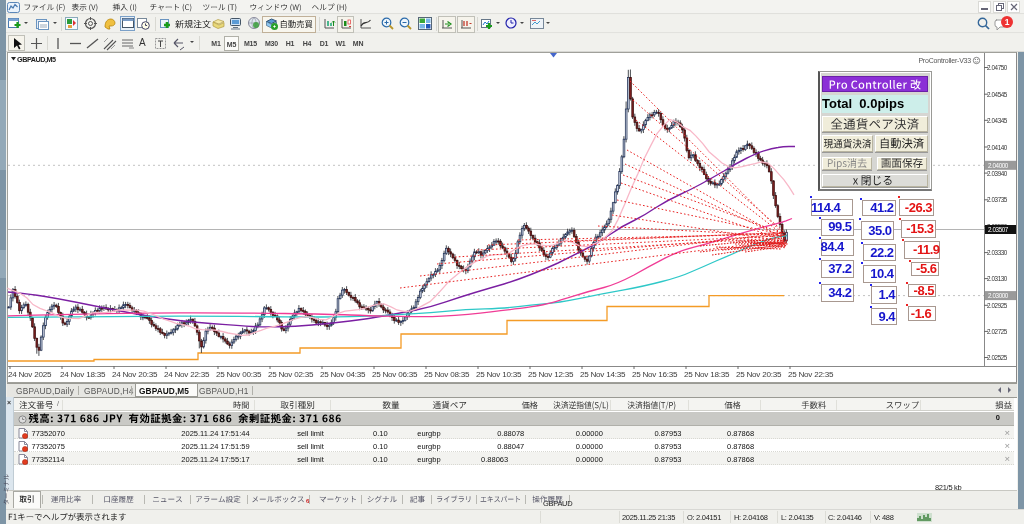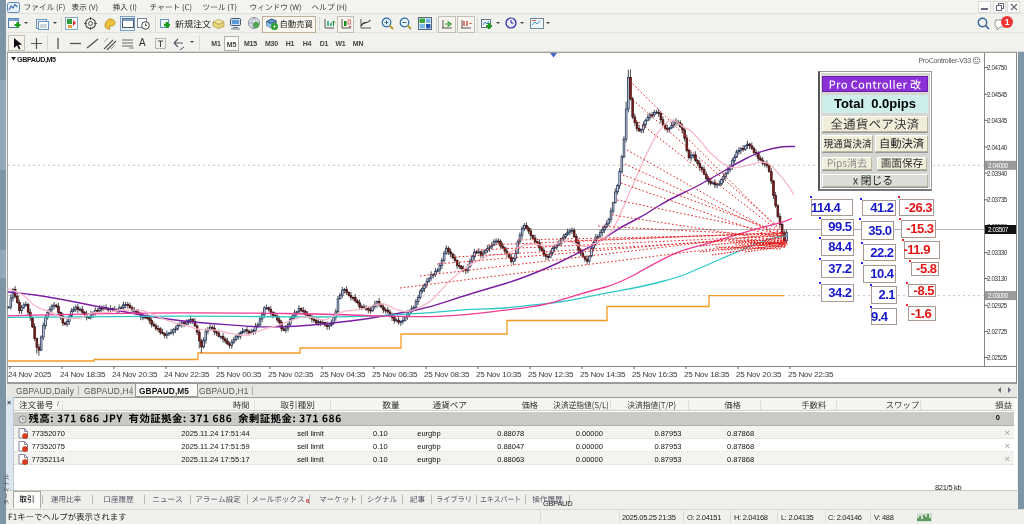--- a/index.html
+++ b/index.html
@@ -578,21 +578,21 @@
 <svg style="position:absolute;left:18px;top:453.5px" width="11" height="11">
     <path d="M1 0.5 h5.5 l3 3 v6.5 h-8.5z" fill="#fff" stroke="#889"></path>
     <path d="M6.5 0.5 v3 h3" fill="none" stroke="#889"></path>
     <circle cx="7" cy="8" r="2.6" fill="#e03c20" stroke="#b02000" stroke-width="0.5"></circle>
   </svg>
 <div style="position:absolute;left:31.5px;top:454.5px;font:7.5px 'Liberation Sans';color:#111">77352114</div>
 <div style="position:absolute;left:150px;top:454.5px;width:99.6px;font:7.5px 'Liberation Sans';color:#111;text-align:right">2025.11.24 17:55:17</div>
 <div style="position:absolute;left:260px;top:454.5px;width:63.8px;font:7.5px 'Liberation Sans';color:#111;text-align:right">sell limit</div>
 <div style="position:absolute;left:330px;top:454.5px;width:57.6px;font:7.5px 'Liberation Sans';color:#111;text-align:right">0.10</div>
 <div style="position:absolute;left:390px;top:454.5px;width:50.6px;font:7.5px 'Liberation Sans';color:#111;text-align:right">eurgbp</div>
-<div style="position:absolute;left:465px;top:454.5px;width:59.3px;font:7.5px 'Liberation Sans';color:#111;text-align:right">0.88063</div>
+<div style="position:absolute;left:465px;top:454.5px;width:59.3px;font:7.5px 'Liberation Sans';color:#111;text-align:center">0.88063</div>
 <div style="position:absolute;left:540px;top:454.5px;width:62.9px;font:7.5px 'Liberation Sans';color:#111;text-align:right">0.00000</div>
 <div style="position:absolute;left:618px;top:454.5px;width:63.5px;font:7.5px 'Liberation Sans';color:#111;text-align:right">0.87953</div>
 <div style="position:absolute;left:690px;top:454.5px;width:64.1px;font:7.5px 'Liberation Sans';color:#111;text-align:right">0.87868</div>
 <div style="position:absolute;left:1004.5px;top:453.0px;font:9.5px 'Liberation Sans';color:#999">×</div>
 <div style="position:absolute;left:6px;top:490px;width:1011px;height:19px;background:#efefeb;border-top:1px solid #c8c8c2"></div>
 <div style="position:absolute;left:13px;top:491px;width:28px;height:17px;background:#fbfbf9;border:1px solid #a8a8a2;border-bottom:none"></div>
 <div style="position:absolute;left:42px;top:495px;width:1px;height:9px;background:#b8b8b2"></div>
 <div style="position:absolute;left:92px;top:495px;width:1px;height:9px;background:#b8b8b2"></div>
 <div style="position:absolute;left:144px;top:495px;width:1px;height:9px;background:#b8b8b2"></div>
 <div style="position:absolute;left:190px;top:495px;width:1px;height:9px;background:#b8b8b2"></div>
@@ -607,90 +607,90 @@
 <div style="position:absolute;left:306px;top:498px;font:bold 6px 'Liberation Sans';color:#c22">6</div>
 <div style="position:absolute;left:0;top:509px;width:1024px;height:15px;background:#f0f0ec;border-top:1px solid #d8d8d4"></div>
 <div style="position:absolute;left:540px;top:511px;width:1px;height:12px;background:#dcdcd6"></div>
 <div style="position:absolute;left:619px;top:511px;width:1px;height:12px;background:#dcdcd6"></div>
 <div style="position:absolute;left:683px;top:511px;width:1px;height:12px;background:#dcdcd6"></div>
 <div style="position:absolute;left:730px;top:511px;width:1px;height:12px;background:#dcdcd6"></div>
 <div style="position:absolute;left:777px;top:511px;width:1px;height:12px;background:#dcdcd6"></div>
 <div style="position:absolute;left:825px;top:511px;width:1px;height:12px;background:#dcdcd6"></div>
 <div style="position:absolute;left:870px;top:511px;width:1px;height:12px;background:#dcdcd6"></div>
 <div style="position:absolute;left:543px;top:499px;font:7.5px 'Liberation Sans';letter-spacing:-0.3px;color:#222">GBPAUD</div>
-<div style="position:absolute;left:622px;top:513px;font:7.5px 'Liberation Sans';letter-spacing:-0.3px;color:#222">2025.05.25 21:35</div>
+<div style="position:absolute;left:622px;top:513px;font:7.5px 'Liberation Sans';letter-spacing:-0.3px;color:#222">2025.11.25 21:35</div>
 <div style="position:absolute;left:687px;top:513px;font:7.5px 'Liberation Sans';letter-spacing:-0.3px;color:#222">O: 2.04151</div>
 <div style="position:absolute;left:734px;top:513px;font:7.5px 'Liberation Sans';letter-spacing:-0.3px;color:#222">H: 2.04168</div>
 <div style="position:absolute;left:781px;top:513px;font:7.5px 'Liberation Sans';letter-spacing:-0.3px;color:#222">L: 2.04135</div>
 <div style="position:absolute;left:828px;top:513px;font:7.5px 'Liberation Sans';letter-spacing:-0.3px;color:#222">C: 2.04146</div>
 <div style="position:absolute;left:874px;top:513px;font:7.5px 'Liberation Sans';letter-spacing:-0.3px;color:#222">V: 488</div>
 <svg style="position:absolute;left:917px;top:513px" width="15" height="9">
     <rect width="15" height="9" fill="#cfe0cf"></rect>
     <path d="M1 8 V5 M3 8 V3 M5 8 V6 M7 8 V2 M9 8 V4 M11 8 V1 M13 8 V5" stroke="#1a6b1a" stroke-width="1.2"></path>
   </svg>
 <div style="position:absolute;left:935px;top:483px;font:7.5px 'Liberation Sans';letter-spacing:-0.3px;color:#222">821/5 kb</div>
 <div style="position:absolute;left:0;top:0;width:6px;height:524px;background:#7e95a6"></div>
 <div style="position:absolute;left:0;top:80px;width:6px;height:90px;background:#93a9b8"></div>
 <div style="position:absolute;left:0;top:250px;width:6px;height:28px;background:#93a9b8"></div>
 <div style="position:absolute;left:1018px;top:52px;width:6px;height:457px;background:#7e95a6"></div>
 <div style="position:absolute;left:818px;top:71px;width:114px;height:120px;background:#d6d6d2;border:1px solid #9a9a96;border-left:2px solid #555;border-bottom:2px solid #777;box-shadow:inset 0 0 0 1px #fff;z-index:10"></div>
 <div style="position:absolute;left:822px;top:76px;width:106px;height:16px;background:#8b2fd6;border:1px solid #6a20a8;z-index:11"></div>
 <div style="position:absolute;left:822px;top:95px;width:106px;height:18px;background:#cdeeea;z-index:11"></div>
-<div style="position:absolute;left:822px;top:95px;width:106px;height:24px;z-index:12;font:bold 13px 'Liberation Sans';color:#000;text-align:center;line-height:18px">Total&nbsp;&nbsp;0.0pips</div>
+<div style="position:absolute;left:822px;top:95px;width:106px;height:24px;z-index:12;font:bold 13px 'Liberation Sans';color:#000;text-align:left;line-height:18px">Total&nbsp;&nbsp;0.0pips</div>
 <div style="position:absolute;left:822px;top:115.5px;width:106px;height:16px;background:#f0edda;border:1px solid #b8b4a0;border-top-color:#fff;border-left-color:#fff;box-shadow:0 1px 0 #999;z-index:11"></div>
 <div style="position:absolute;left:822px;top:135px;width:51px;height:17px;background:#f0edda;border:1px solid #b8b4a0;border-top-color:#fff;border-left-color:#fff;box-shadow:0 1px 0 #999;z-index:11"></div>
 <div style="position:absolute;left:875px;top:135px;width:53px;height:17px;background:#f0edda;border:1px solid #b8b4a0;border-top-color:#fff;border-left-color:#fff;box-shadow:0 1px 0 #999;z-index:11"></div>
 <div style="position:absolute;left:822px;top:156.5px;width:50px;height:13.5px;background:#f0edda;border:1px solid #b8b4a0;border-top-color:#fff;border-left-color:#fff;box-shadow:0 1px 0 #999;z-index:11"></div>
 <div style="position:absolute;left:877px;top:156.5px;width:50px;height:13.5px;background:#f0edda;border:1px solid #b8b4a0;border-top-color:#fff;border-left-color:#fff;box-shadow:0 1px 0 #999;z-index:11"></div>
 <div style="position:absolute;left:822px;top:173.5px;width:106px;height:13.5px;background:#dcdcd8;border:1px solid #b8b4a0;border-top-color:#fff;border-left-color:#fff;box-shadow:0 1px 0 #999;z-index:11"></div>
 <div style="position:absolute;left:822px;top:186px;width:106px;height:0px"></div>
 <div style="position:absolute;left:811px;top:198.5px;width:42px;height:17px;background:#fff;border:1px solid #a89890;z-index:9"></div>
 <div style="position:absolute;left:811px;top:198.5px;width:16px;height:17px;z-index:9;font:bold 13px 'Liberation Sans';color:#1616cc;text-align:right;line-height:17px;letter-spacing:-0.5px">114.4</div>
 <div style="position:absolute;left:810px;top:196px;width:2px;height:2px;background:#2222ee;z-index:9"></div>
 <div style="position:absolute;left:820.5px;top:219px;width:33px;height:16.5px;background:#fff;border:1px solid #a89890;z-index:9"></div>
 <div style="position:absolute;left:820.5px;top:219px;width:31px;height:15px;z-index:9;font:bold 13px 'Liberation Sans';color:#1616cc;text-align:right;line-height:16.5px;letter-spacing:-0.5px">99.5</div>
 <div style="position:absolute;left:819px;top:217px;width:2px;height:2px;background:#2222ee;z-index:9"></div>
 <div style="position:absolute;left:820.5px;top:239px;width:33px;height:16.5px;background:#fff;border:1px solid #a89890;z-index:9"></div>
-<div style="position:absolute;left:820.5px;top:239px;width:31px;height:16.5px;z-index:9;font:bold 13px 'Liberation Sans';color:#1616cc;text-align:right;line-height:16.5px;letter-spacing:-0.5px">84.4</div>
+<div style="position:absolute;left:820.5px;top:239px;width:31px;height:16.5px;z-index:9;font:bold 13px 'Liberation Sans';color:#1616cc;line-height:16.5px;letter-spacing:-0.5px">84.4</div>
 <div style="position:absolute;left:819px;top:237px;width:2px;height:2px;background:#2222ee;z-index:9"></div>
 <div style="position:absolute;left:820.5px;top:260px;width:33px;height:18px;background:#fff;border:1px solid #a89890;z-index:9"></div>
 <div style="position:absolute;left:820.5px;top:260px;width:31px;height:18px;z-index:9;font:bold 13px 'Liberation Sans';color:#1616cc;text-align:right;line-height:18px;letter-spacing:-0.5px">37.2</div>
 <div style="position:absolute;left:819px;top:258px;width:2px;height:2px;background:#2222ee;z-index:9"></div>
 <div style="position:absolute;left:820.5px;top:284px;width:33px;height:18px;background:#fff;border:1px solid #a89890;z-index:9"></div>
 <div style="position:absolute;left:820.5px;top:284px;width:31px;height:18px;z-index:9;font:bold 13px 'Liberation Sans';color:#1616cc;text-align:right;line-height:18px;letter-spacing:-0.5px">34.2</div>
 <div style="position:absolute;left:819px;top:282px;width:2px;height:2px;background:#2222ee;z-index:9"></div>
 <div style="position:absolute;left:861.5px;top:199.5px;width:34px;height:16px;background:#fff;border:1px solid #a89890;z-index:9"></div>
 <div style="position:absolute;left:861.5px;top:199.5px;width:32px;height:16px;z-index:9;font:bold 13px 'Liberation Sans';color:#1616cc;text-align:right;line-height:16px;letter-spacing:-0.5px">41.2</div>
 <div style="position:absolute;left:860px;top:198px;width:2px;height:2px;background:#2222ee;z-index:9"></div>
 <div style="position:absolute;left:860.5px;top:220.5px;width:33px;height:19px;background:#fff;border:1px solid #a89890;z-index:9"></div>
 <div style="position:absolute;left:860.5px;top:220.5px;width:31px;height:19px;z-index:9;font:bold 13px 'Liberation Sans';color:#1616cc;text-align:right;line-height:19px;letter-spacing:-0.5px">35.0</div>
 <div style="position:absolute;left:859px;top:218px;width:2px;height:2px;background:#2222ee;z-index:9"></div>
 <div style="position:absolute;left:862.5px;top:243.5px;width:33px;height:17px;background:#fff;border:1px solid #a89890;z-index:9"></div>
 <div style="position:absolute;left:862.5px;top:243.5px;width:31px;height:17px;z-index:9;font:bold 13px 'Liberation Sans';color:#1616cc;text-align:right;line-height:17px;letter-spacing:-0.5px">22.2</div>
 <div style="position:absolute;left:861px;top:242px;width:2px;height:2px;background:#2222ee;z-index:9"></div>
 <div style="position:absolute;left:862.5px;top:264.5px;width:33px;height:18px;background:#fff;border:1px solid #a89890;z-index:9"></div>
 <div style="position:absolute;left:862.5px;top:264.5px;width:31px;height:18px;z-index:9;font:bold 13px 'Liberation Sans';color:#1616cc;text-align:right;line-height:18px;letter-spacing:-0.5px">10.4</div>
 <div style="position:absolute;left:861px;top:262px;width:2px;height:2px;background:#2222ee;z-index:9"></div>
 <div style="position:absolute;left:871px;top:286px;width:26px;height:17.5px;background:#fff;border:1px solid #a89890;z-index:9"></div>
-<div style="position:absolute;left:871px;top:286px;width:24px;height:17.5px;z-index:9;font:bold 13px 'Liberation Sans';color:#1616cc;text-align:right;line-height:17.5px;letter-spacing:-0.5px">2.1</div>
+<div style="position:absolute;left:871px;top:286px;width:24px;height:17.5px;z-index:9;font:bold 13px 'Liberation Sans';color:#1616cc;text-align:right;line-height:17.5px;letter-spacing:-0.5px">1.4</div>
 <div style="position:absolute;left:870px;top:284px;width:2px;height:2px;background:#2222ee;z-index:9"></div>
 <div style="position:absolute;left:871px;top:307.5px;width:26px;height:17.5px;background:#fff;border:1px solid #a89890;z-index:9"></div>
-<div style="position:absolute;left:871px;top:307.5px;width:24px;height:17.5px;z-index:9;font:bold 13px 'Liberation Sans';color:#1616cc;text-align:left;line-height:17.5px;letter-spacing:-0.5px">9.4</div>
+<div style="position:absolute;left:871px;top:307.5px;width:24px;height:17.5px;z-index:9;font:bold 13px 'Liberation Sans';color:#1616cc;text-align:right;line-height:17.5px;letter-spacing:-0.5px">9.4</div>
 <div style="position:absolute;left:870px;top:306px;width:2px;height:2px;background:#2222ee;z-index:9"></div>
 <div style="position:absolute;left:899px;top:198.5px;width:35px;height:17.5px;background:#fff;border:1px solid #a89890;z-index:9"></div>
 <div style="position:absolute;left:899px;top:198.5px;width:33px;height:17.5px;z-index:9;font:bold 13px 'Liberation Sans';color:#e41414;text-align:right;line-height:17.5px;letter-spacing:-0.5px">-26.3</div>
 <div style="position:absolute;left:898px;top:196px;width:2px;height:2px;background:#ee2222;z-index:9"></div>
 <div style="position:absolute;left:900.5px;top:220px;width:35px;height:17.5px;background:#fff;border:1px solid #a89890;z-index:9"></div>
 <div style="position:absolute;left:900.5px;top:220px;width:33px;height:20px;z-index:9;font:bold 13px 'Liberation Sans';color:#e41414;text-align:right;line-height:17.5px;letter-spacing:-0.5px">-15.3</div>
 <div style="position:absolute;left:899px;top:218px;width:2px;height:2px;background:#ee2222;z-index:9"></div>
 <div style="position:absolute;left:903.5px;top:241px;width:36px;height:18px;background:#fff;border:1px solid #a89890;z-index:9"></div>
-<div style="position:absolute;left:903.5px;top:241px;width:36px;height:18px;z-index:9;font:bold 13px 'Liberation Sans';color:#e41414;text-align:left;line-height:18px;letter-spacing:-0.5px">-11.9</div>
+<div style="position:absolute;left:903.5px;top:241px;width:36px;height:18px;z-index:9;font:bold 13px 'Liberation Sans';color:#e41414;text-align:right;line-height:18px;letter-spacing:-0.5px">-11.9</div>
 <div style="position:absolute;left:902px;top:239px;width:2px;height:2px;background:#ee2222;z-index:9"></div>
 <div style="position:absolute;left:910.5px;top:262px;width:28px;height:14px;background:#fff;border:1px solid #a89890;z-index:9"></div>
-<div style="position:absolute;left:910.5px;top:262px;width:26px;height:14px;z-index:9;font:bold 13px 'Liberation Sans';color:#e41414;text-align:right;line-height:14px;letter-spacing:-0.5px">-5.8</div>
+<div style="position:absolute;left:910.5px;top:262px;width:26px;height:14px;z-index:9;font:bold 13px 'Liberation Sans';color:#e41414;text-align:right;line-height:14px;letter-spacing:-0.5px">-5.6</div>
 <div style="position:absolute;left:909px;top:260px;width:2px;height:2px;background:#ee2222;z-index:9"></div>
 <div style="position:absolute;left:908px;top:284px;width:28px;height:13px;background:#fff;border:1px solid #a89890;z-index:9"></div>
 <div style="position:absolute;left:908px;top:284px;width:26px;height:13px;z-index:9;font:bold 13px 'Liberation Sans';color:#e41414;text-align:right;line-height:13px;letter-spacing:-0.5px">-8.5</div>
 <div style="position:absolute;left:906px;top:282px;width:2px;height:2px;background:#ee2222;z-index:9"></div>
 <div style="position:absolute;left:908px;top:305.5px;width:28px;height:15.5px;background:#fff;border:1px solid #a89890;z-index:9"></div>
 <div style="position:absolute;left:908px;top:305.5px;width:26px;height:15.5px;z-index:9;font:bold 13px 'Liberation Sans';color:#e41414;text-align:center;line-height:15.5px;letter-spacing:-0.5px">-1.6</div>
 <div style="position:absolute;left:906px;top:304px;width:2px;height:2px;background:#ee2222;z-index:9"></div>
 <svg style="position:absolute;left:8px;top:18px" width="14" height="13">
     <rect x="0.5" y="0.5" width="10" height="9" fill="#fff" stroke="#4a7ab0"></rect>
     <rect x="0.5" y="0.5" width="10" height="2.5" fill="#7aa4d4"></rect>

